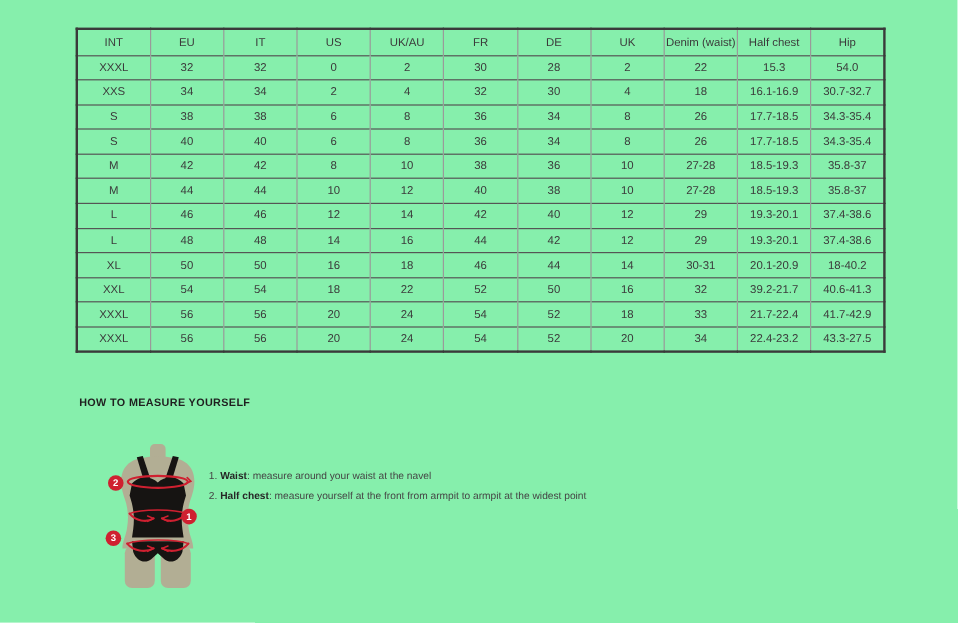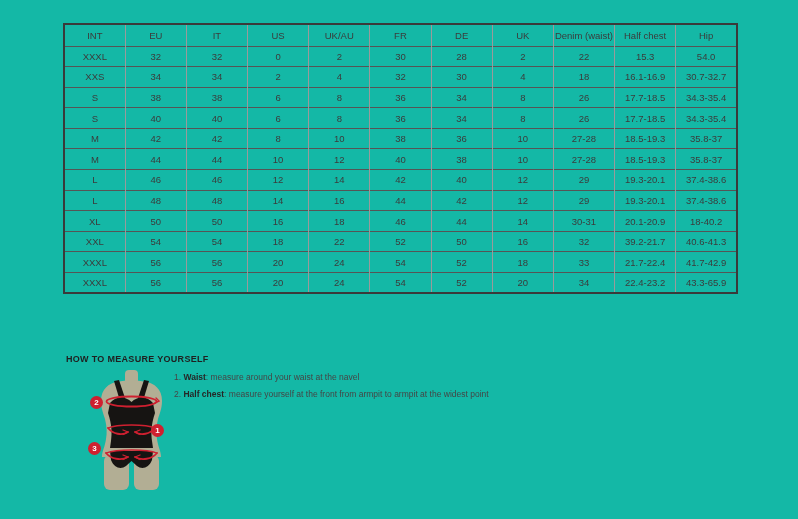--- a/index.html
+++ b/index.html
@@ -1,19 +1,19 @@
 <!DOCTYPE html>
 <html><head>
 <meta charset="utf-8">
 <style>
   * { margin:0; padding:0; box-sizing:border-box; }
   html,body { background:#ffffff; }
   body { font-family:"Liberation Sans", sans-serif; }
   .page {
-    position:relative; width:798px; height:519px; background:#14b8a6; overflow:hidden;
+    position:relative; width:798px; height:519px; background:#86efac; overflow:hidden;
   }
 
   
   .size-table {
     position:absolute; left:63px; top:23px; width:675px;
     border-collapse:collapse; table-layout:fixed;
     border:2px solid #3a3a3a;
     font-size:9.5px; color:#3b3b3b;
   }
   .size-table th, .size-table td {
@@ -23,38 +23,38 @@
     font-weight:normal; white-space:nowrap; overflow:hidden;
     padding:0 1px;
   }
   .size-table th { height:22px; }
   .size-table td { height:20.6px; }
   .size-table th:first-child, .size-table td:first-child { border-left:none; }
   .size-table thead th { border-top:none; }
 
   
   .measure-heading {
-    position:absolute; left:66px; top:354px;
+    position:absolute; left:66px; top:330px;
     font-size:9px; font-weight:bold; color:#1f1f1f; letter-spacing:.3px;
   }
   .figure-wrap {
     position:absolute; left:84px; top:370px; width:95px; height:122px;
   }
   .figure-wrap svg { display:block; width:95px; height:122px; }
   .badge {
     position:absolute; width:13px; height:13px; border-radius:50%;
     background:#cf2030; color:#ffffff; font-size:8px; font-weight:bold;
     display:flex; align-items:center; justify-content:center; line-height:1;
   }
   .badge-2 { left:6px;  top:26px; }
   .badge-1 { left:67px; top:54px; }
   .badge-3 { left:4px;  top:72px; }
 
   .steps {
-    position:absolute; left:174px; top:369px; width:420px;
+    position:absolute; left:174px; top:388px; width:420px;
     font-size:8.5px; color:#454545;
   }
   .step { height:17px; line-height:17px; white-space:nowrap; }
   .step .term { font-weight:bold; color:#262626; }
 </style>
 </head>
 <body>
 
 <div class="page">
 
@@ -222,21 +222,21 @@
           <td>XXXL</td>
           <td>56</td>
           <td>56</td>
           <td>20</td>
           <td>24</td>
           <td>54</td>
           <td>52</td>
           <td>20</td>
           <td>34</td>
           <td>22.4-23.2</td>
-          <td>43.3-65.9</td>
+          <td>43.3-27.5</td>
         </tr>
       </tbody>
   </table>
 
   <div class="measure-heading">HOW TO MEASURE YOURSELF</div>
 
   <div class="figure-wrap">
     <svg viewBox="0 0 95 122" aria-hidden="true">
 
       <g fill="#b2ae94">

